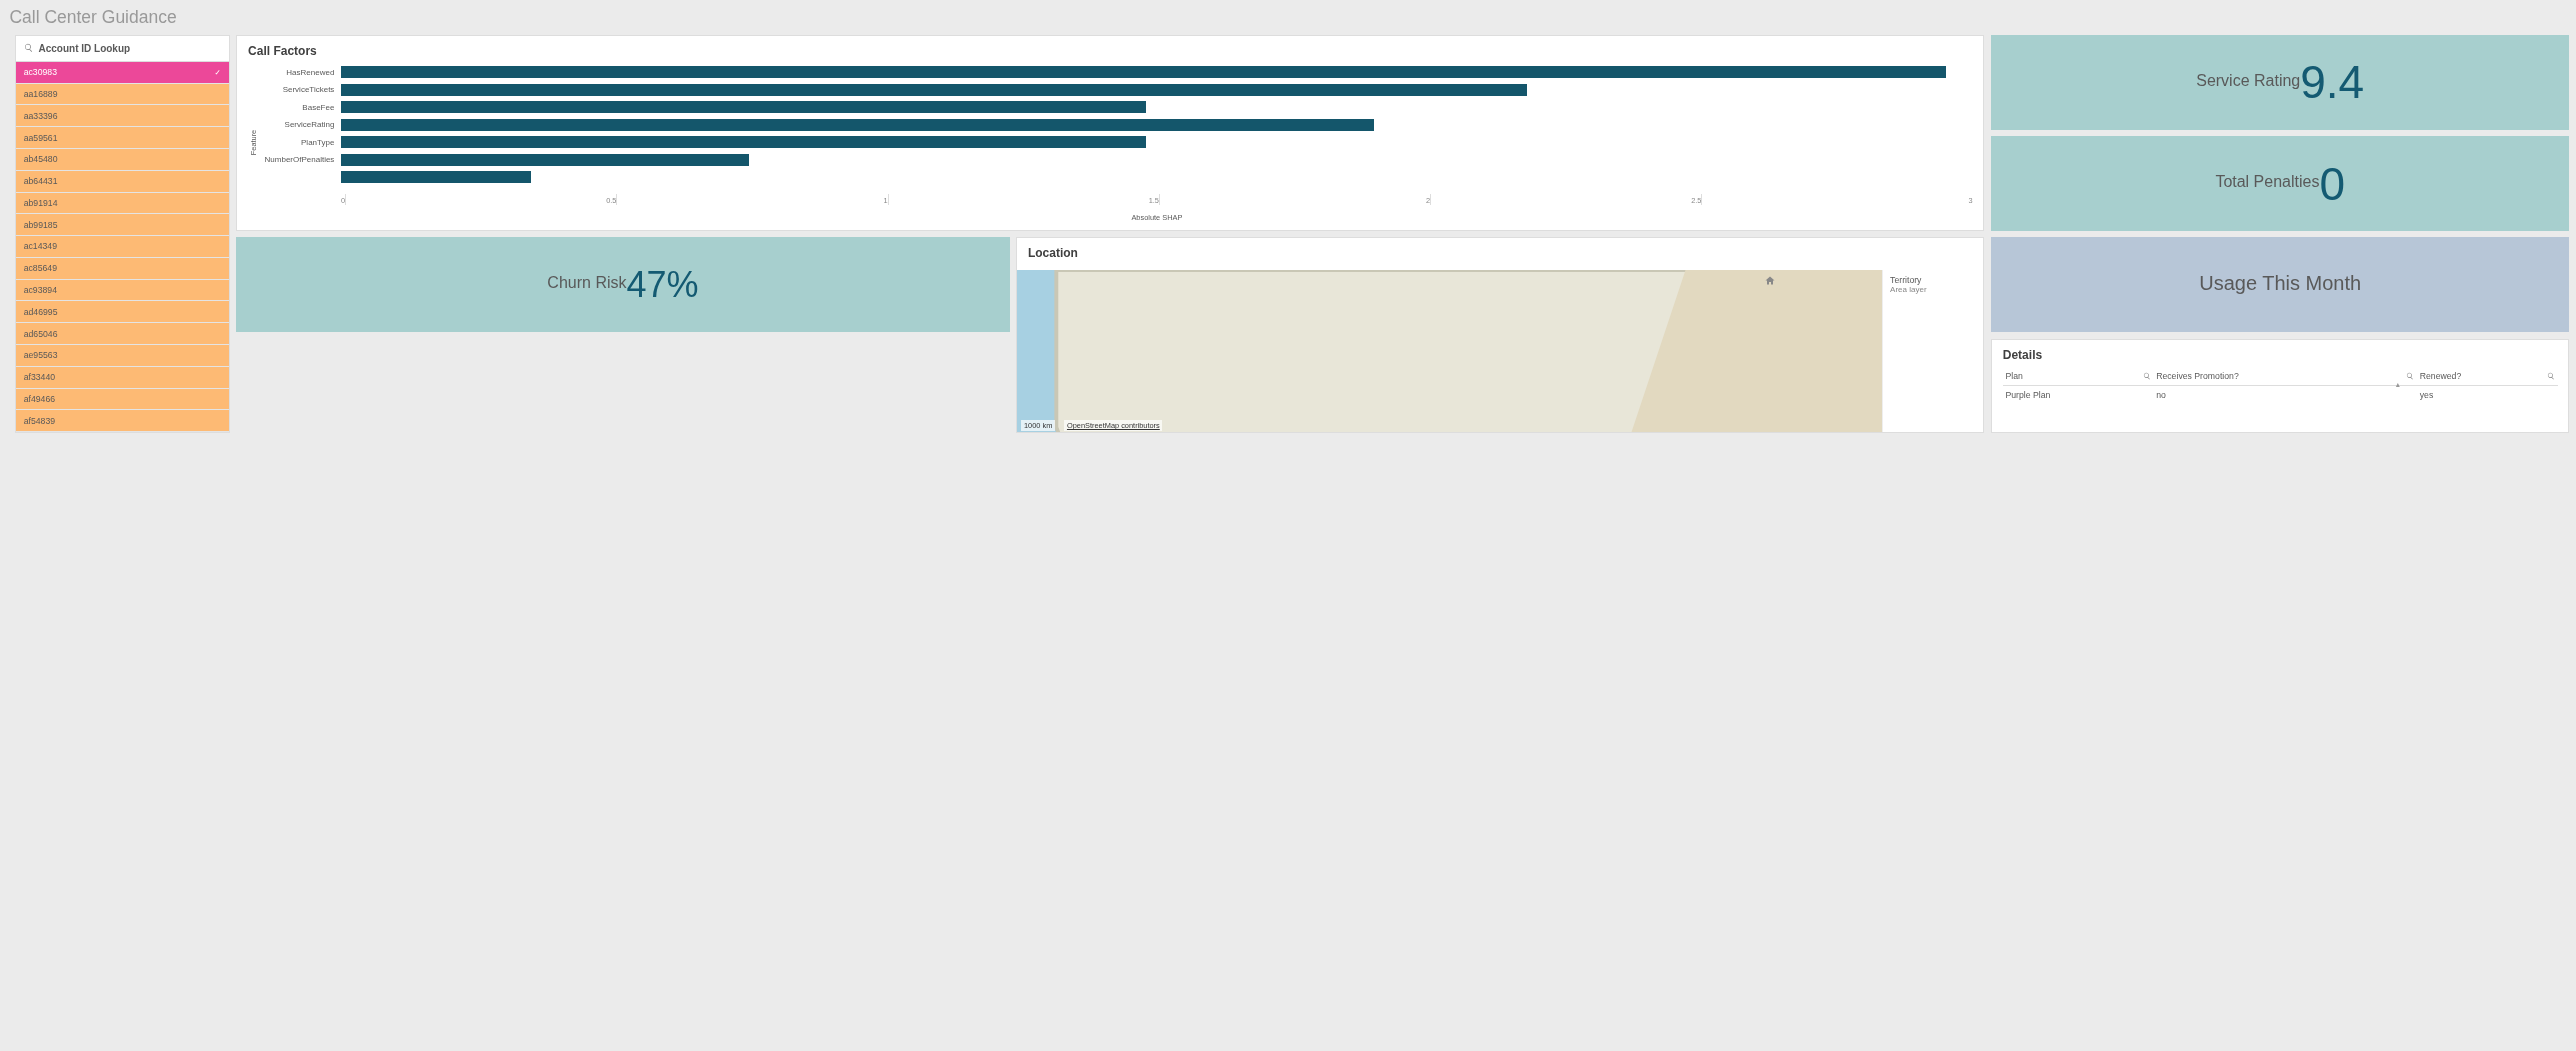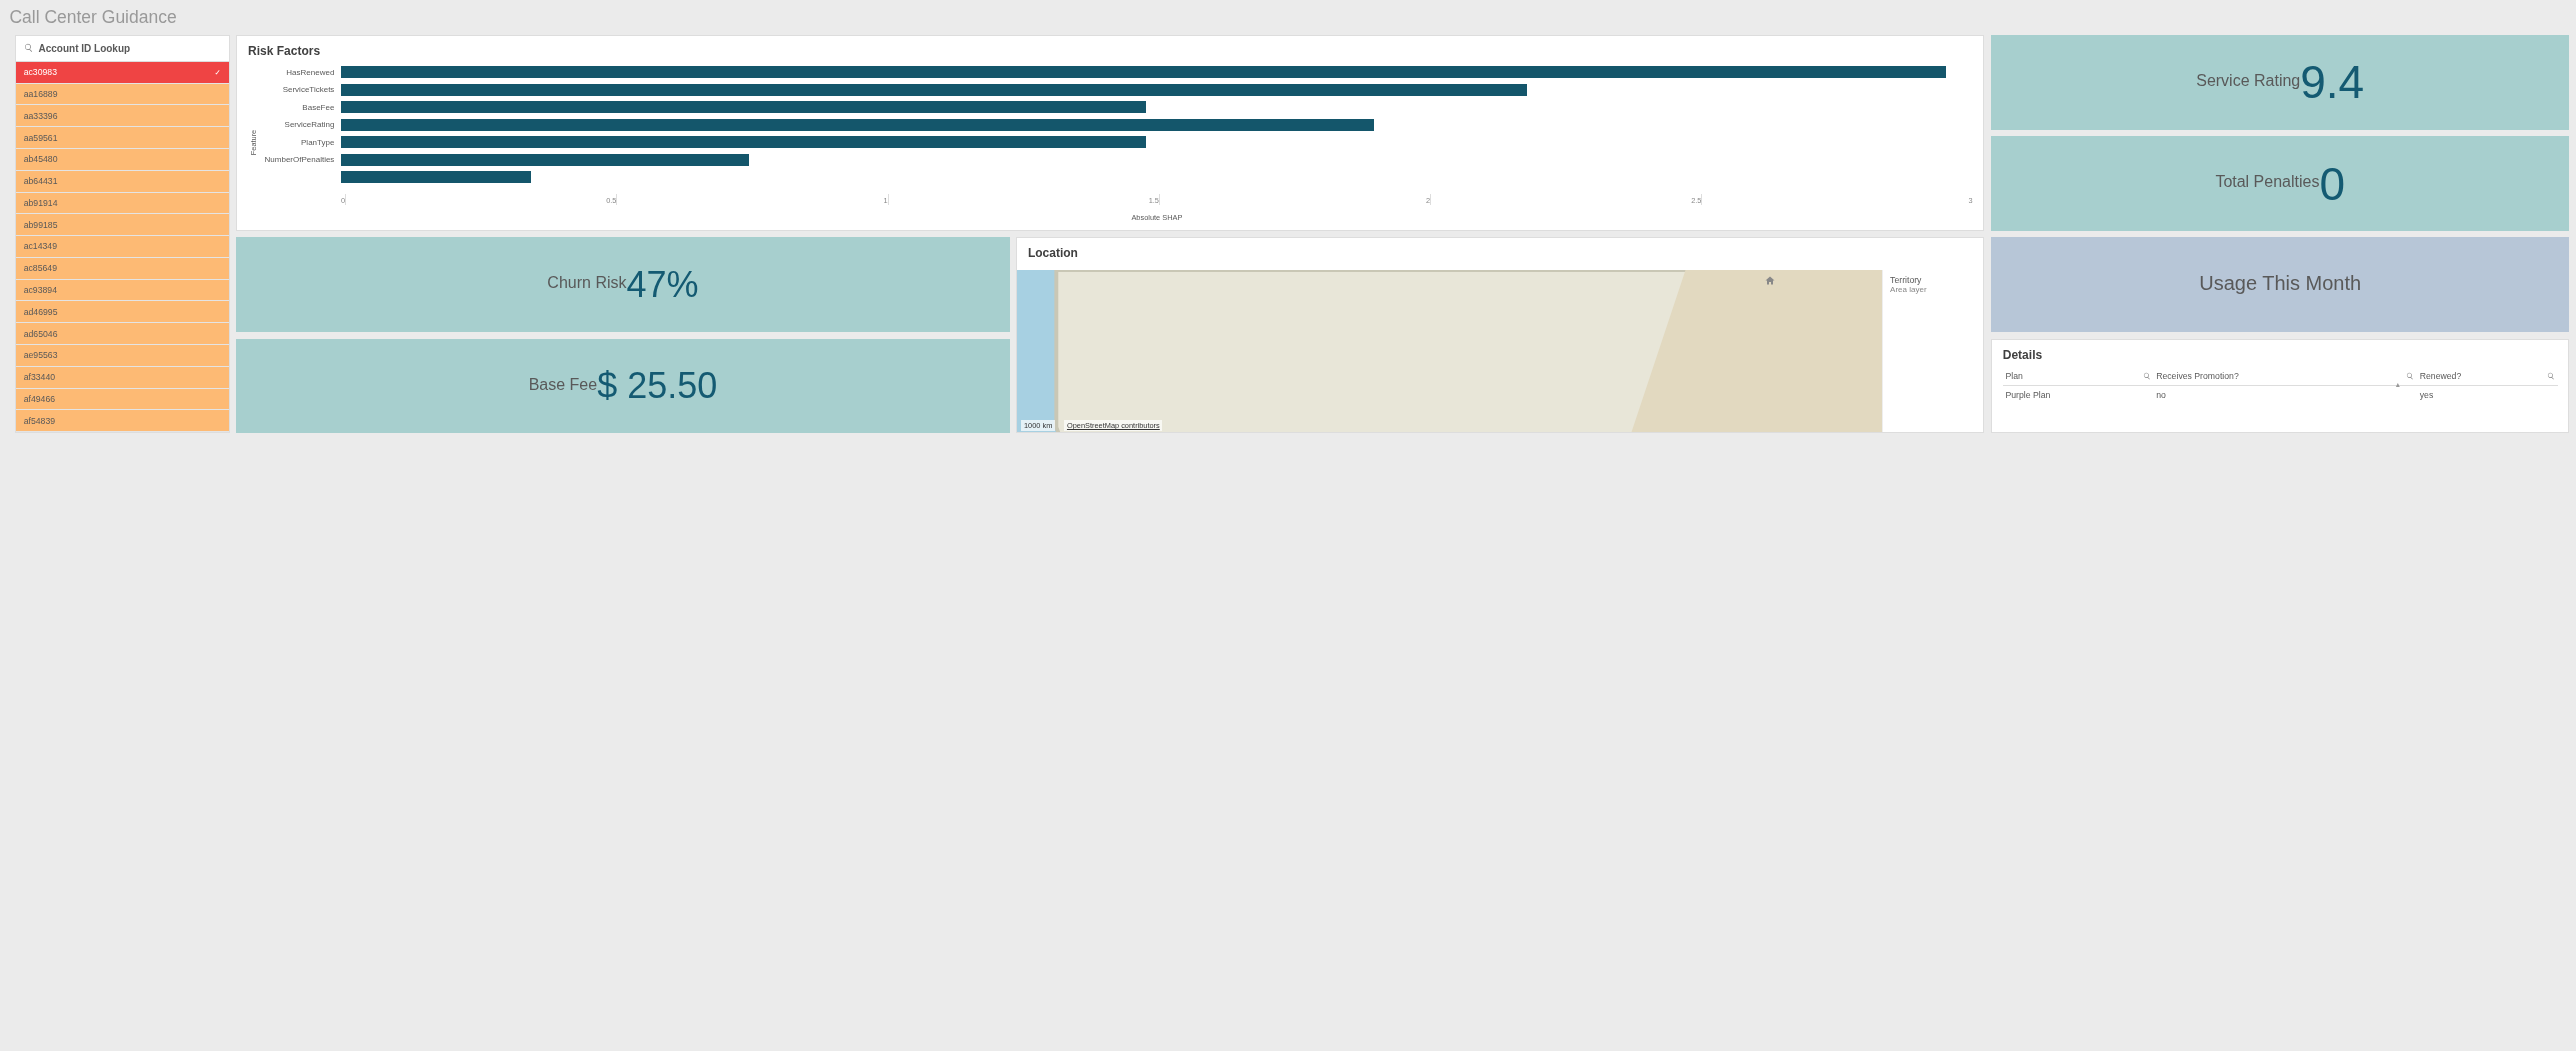--- a/index.html
+++ b/index.html
@@ -43,21 +43,21 @@
   .account-item {
     padding: 5.4px 8px;
     font-size: 8.7px;
     color: #595959;
     border-bottom: 0.7px solid #e4e4e4;
     background: #fdba74;
     cursor: pointer;
     display:flex; justify-content:space-between; align-items:center;
   }
   .account-item.selected {
-    background: #ef4444;
+    background: #ec4899;
     color: #fff;
   }
   .account-item.selected::after {
     content:"✓"; font-size:7.4px;
   }
   .main-grid {
     display: grid;
     grid-template-columns: repeat(12, 1fr);
     grid-auto-rows: 1fr;
     gap: 6.7px;
@@ -158,21 +158,21 @@
         <div class="account-item">ae95563</div>
         <div class="account-item">af33440</div>
         <div class="account-item">af49466</div>
         <div class="account-item">af54839</div>
       </div>
   </div>
 
   <div class="main-grid">
 
     <div class="panel risk-factors">
-      <div class="panel-title">Risk Factors</div>
+      <div class="panel-title">Call Factors</div>
       <div class="chart-body">
         <div class="ylabel-box">
             <div class="ylabel">Feature</div>
           </div>
         <div class="chart-rows" id="chart-rows">
             <div style="flex: 1 1 0%;">
               <div class="bar-row">
                 <div class="bar-cat">HasRenewed</div>
                 <div class="bar-track">
                   <div class="bar-fill" style="width: 98.3333%; background: rgb(20, 86, 107);"></div>
@@ -237,24 +237,20 @@
     <div class="panel kpi total-penalties">
       <div class="kpi-label">Total Penalties</div>
       <div class="kpi-value huge">0</div>
     </div>
 
     <div class="panel kpi churn-risk">
       <div class="kpi-label">Churn Risk</div>
       <div class="kpi-value">47%</div>
     </div>
 
-    <div class="panel kpi base-fee">
-      <div class="kpi-label">Base Fee</div>
-      <div class="kpi-value">$ 25.50</div>
-    </div>
 
     <div class="panel location">
       <div class="panel-title">Location</div>
       <div class="map-wrap">
         <div class="map">
           <svg class="map-land" viewBox="0 0 220 240" preserveAspectRatio="xMidYMid slice">
             <rect width="220" height="240" fill="#a7d0e2"></rect>
             <path fill="#e8e6d8" stroke="#c9c7b5" d="M10 0 L220 0 L220 240 L120 240 L90 200 L70 160 L40 120 L10 40 Z"></path>
             <path fill="#e2d9c0" d="M220 0 L220 240 L190 240 L160 160 L150 60 L170 0 Z"></path>
 

